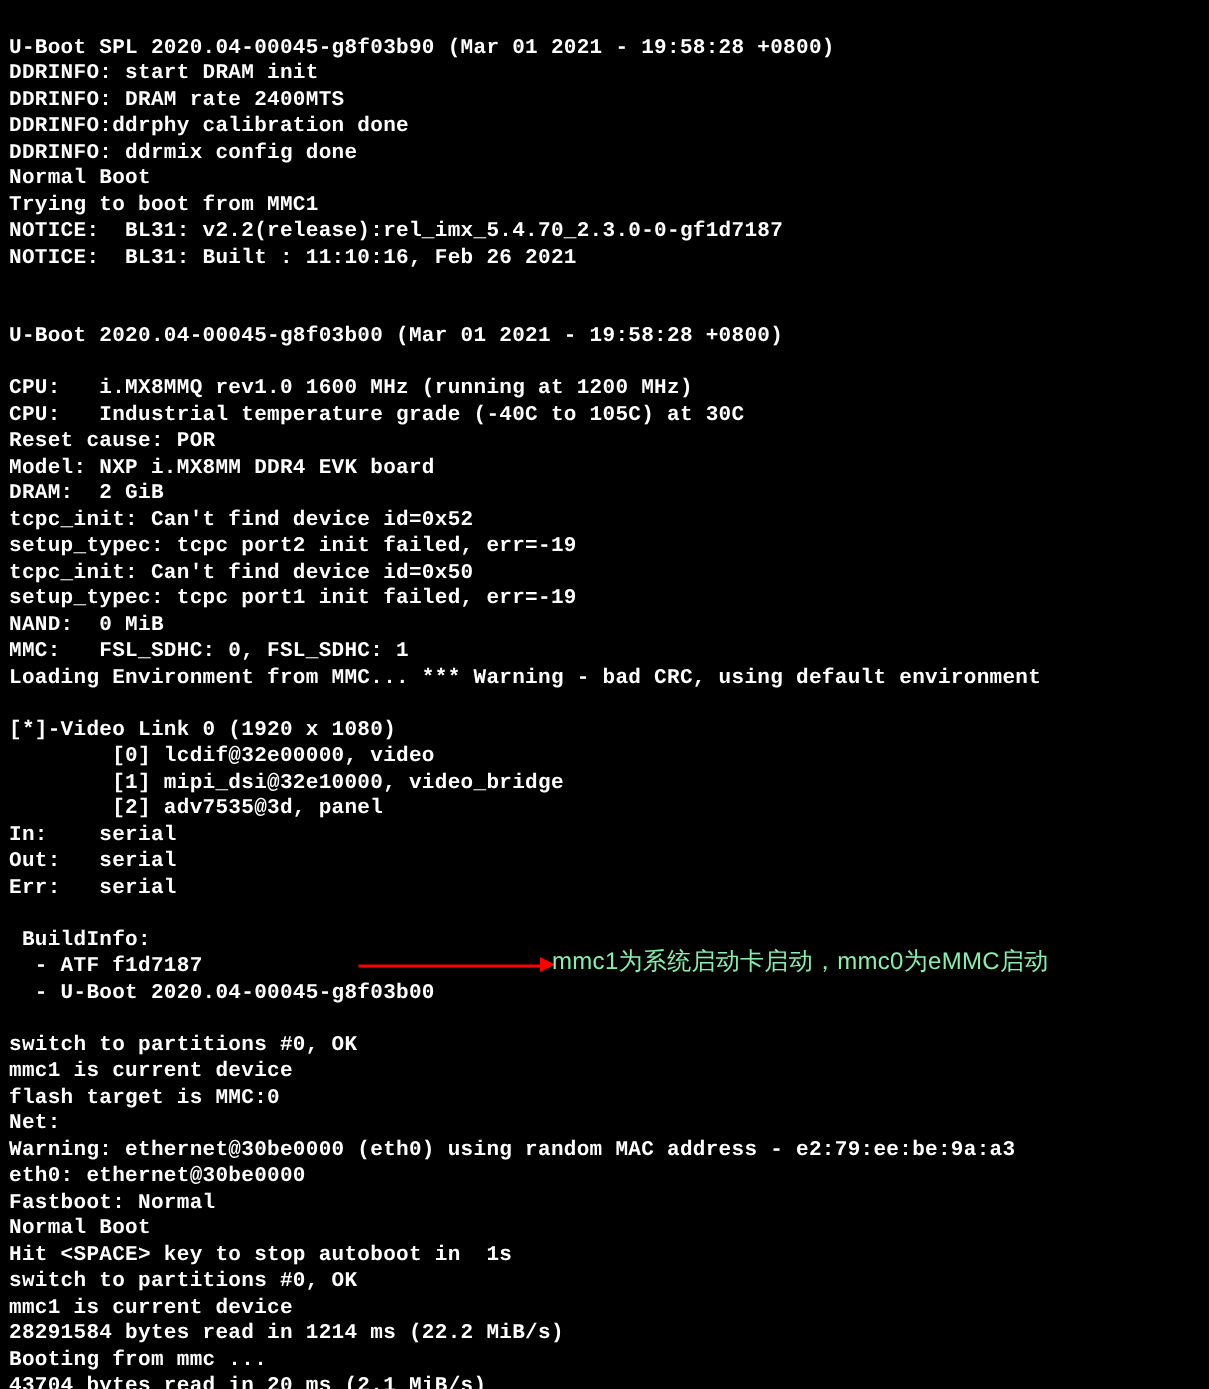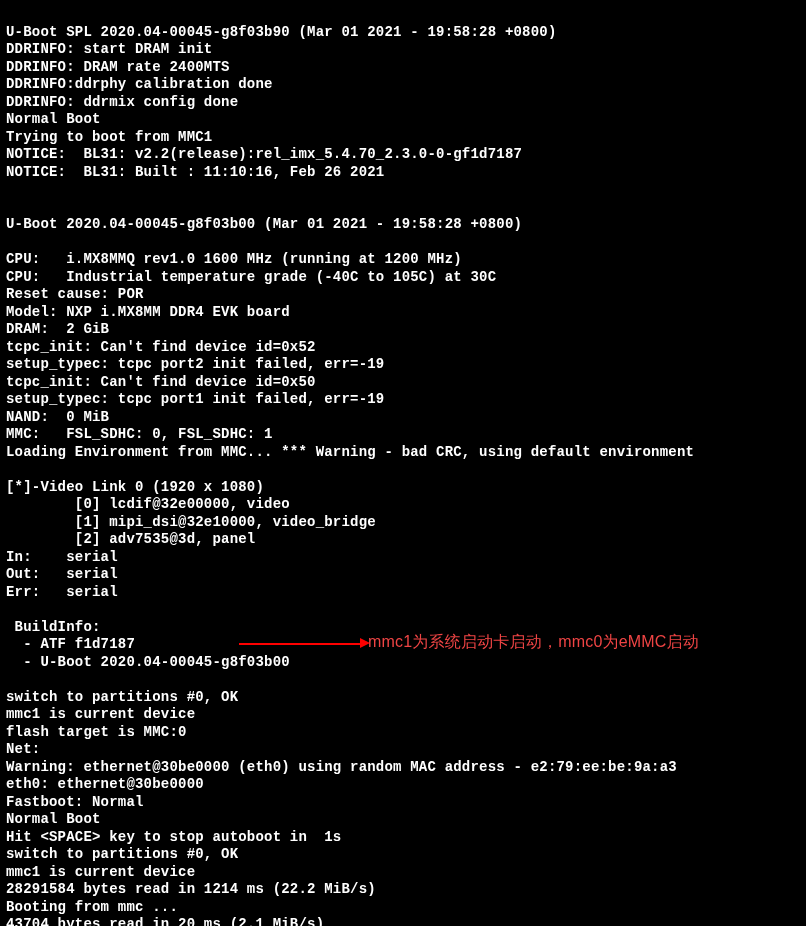--- a/index.html
+++ b/index.html
@@ -39,21 +39,21 @@
   .arrow-head {
     position: absolute;
     width: 0;
     height: 0;
     border-top: 5px solid transparent;
     border-bottom: 5px solid transparent;
     border-left: 10px solid #ff0000;
   }
   .arrow-text {
     position: absolute;
-    color: #ef4444;
+    color: #86efac;
     font-family: "Microsoft YaHei", "SimHei", sans-serif;
     font-weight: normal;
     font-size: 16px;
     white-space: nowrap;
   }
 </style>
 </head>
 <body>
 
 <div class="terminal" id="terminal-container">

